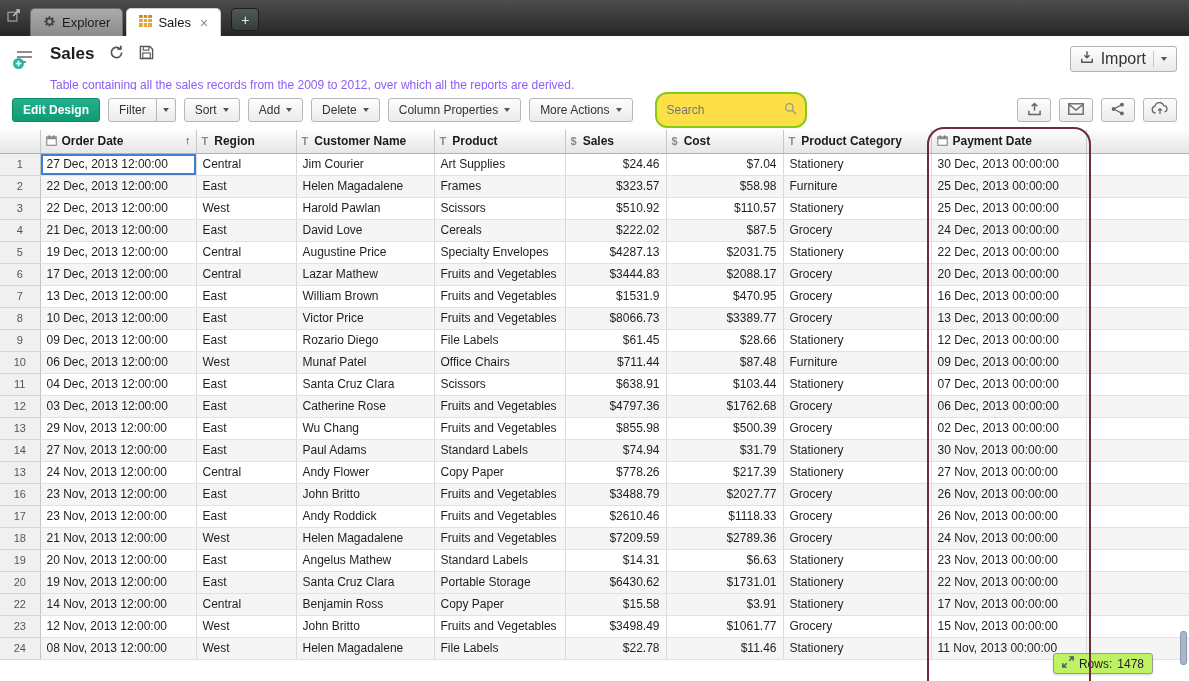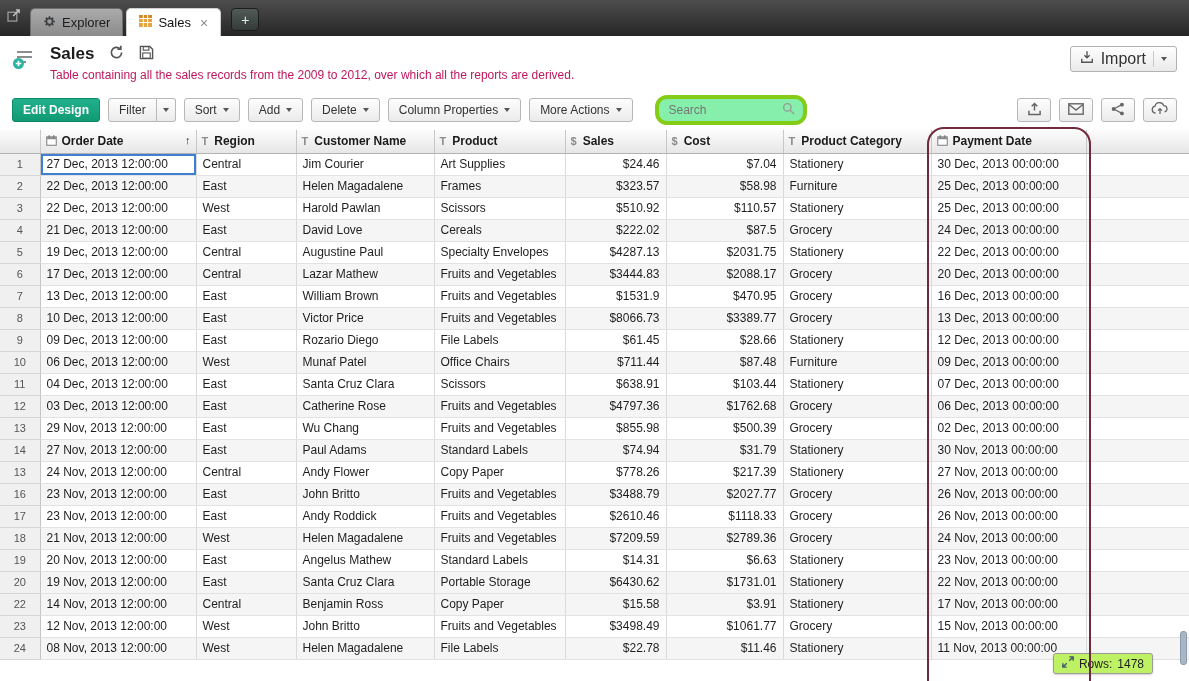--- a/index.html
+++ b/index.html
@@ -23,41 +23,41 @@
   .addtab { height:23px; margin:0 0 5px 10px; padding:0 9px;
     background:linear-gradient(#515a56,#343b38); border:1px solid #1d1d1d; border-radius:4px;
     color:#d9f2ec; font-size:14px; display:flex; align-items:center; }
 
   
   .titlebar { position:absolute; top:36px; left:0; width:100%; height:54px; background:#fff; }
   .menuplus { position:absolute; left:12px; top:12px; }
   .title-area { position:absolute; left:50px; top:8px; }
   .title-row { display:flex; align-items:center; gap:15px; }
   .page-title { font-size:17px; font-weight:bold; color:#1c1c1c; }
-  .desc { font-size:12px; color:#be185d; margin-top:4px; }
+  .desc { font-size:12px; color:#8b5cf6; margin-top:14px; }
   .import-btn { position:absolute; right:12px; top:10px; height:26px; display:flex;
     align-items:center; gap:7px; padding:0 9px; background:linear-gradient(#fefefe,#eaeaea);
     border:1px solid #b2b2b2; border-radius:3px; font-size:16px; color:#333; cursor:pointer; }
   .vsep { width:1px; height:16px; background:#c8c8c8; }
 
   
   .toolbar { position:absolute; top:90px; left:0; width:100%; height:40px; background:#fff;
     display:flex; align-items:center; padding:0 12px; gap:8px; }
   .btn { height:24px; display:inline-flex; align-items:center; gap:6px; padding:0 10px;
     background:linear-gradient(#fdfdfd,#ebebeb); border:1px solid #b7b7b7; border-radius:3px;
     font-size:12px; color:#333; cursor:pointer; white-space:nowrap; }
   .btn-green { background:linear-gradient(#22b18c,#0f9a73); border-color:#0c8a65;
     color:#fff; font-weight:bold; }
   .split { display:inline-flex; }
   .split .btn-main { border-radius:3px 0 0 3px; }
   .split .btn-caret { border-radius:0 3px 3px 0; border-left:none; padding:0 6px; }
   .caret { display:inline-block; width:0; height:0; border-left:3.5px solid transparent;
     border-right:3.5px solid transparent; border-top:4.5px solid #555; }
-  .searchbox { height:30px; width:152px; border:4px solid #84cc16; border-radius:12px;
-    background:#86efac; display:flex; align-items:center; padding:0 8px; margin-left:14px; }
+  .searchbox { height:36px; width:152px; border:2px solid #84cc16; border-radius:12px;
+    background:#fde047; display:flex; align-items:center; padding:0 8px; margin-left:14px; }
   .searchbox input { border:none; outline:none; flex:1; font-size:12px; color:#333;
     font-family:"Liberation Sans",sans-serif; background:transparent; min-width:0; }
   .right-icons { margin-left:auto; display:flex; gap:8px; }
   .iconbtn { width:34px; height:24px; border:1px solid #b7b7b7; border-radius:3px;
     background:linear-gradient(#fdfdfd,#ebebeb); display:flex; align-items:center;
     justify-content:center; cursor:pointer; }
 
   
   .grid { position:absolute; top:130px; left:0; width:1189px; height:551px; overflow:hidden; background:#fff; }
   table { border-collapse:collapse; table-layout:fixed; font-size:12px; }
@@ -296,21 +296,21 @@
           <td class="num">$222.02</td>
           <td class="num">$87.5</td>
           <td>Grocery</td>
           <td>24 Dec, 2013 00:00:00</td>
           <td class="fillercell"></td>
         </tr>
         <tr>
           <td class="rownum">5</td>
           <td>19 Dec, 2013 12:00:00</td>
           <td>Central</td>
-          <td>Augustine Paul</td>
+          <td>Augustine Price</td>
           <td>Specialty Envelopes</td>
           <td class="num">$4287.13</td>
           <td class="num">$2031.75</td>
           <td>Stationery</td>
           <td>22 Dec, 2013 00:00:00</td>
           <td class="fillercell"></td>
         </tr>
         <tr class="alt">
           <td class="rownum">6</td>
           <td>17 Dec, 2013 12:00:00</td>

